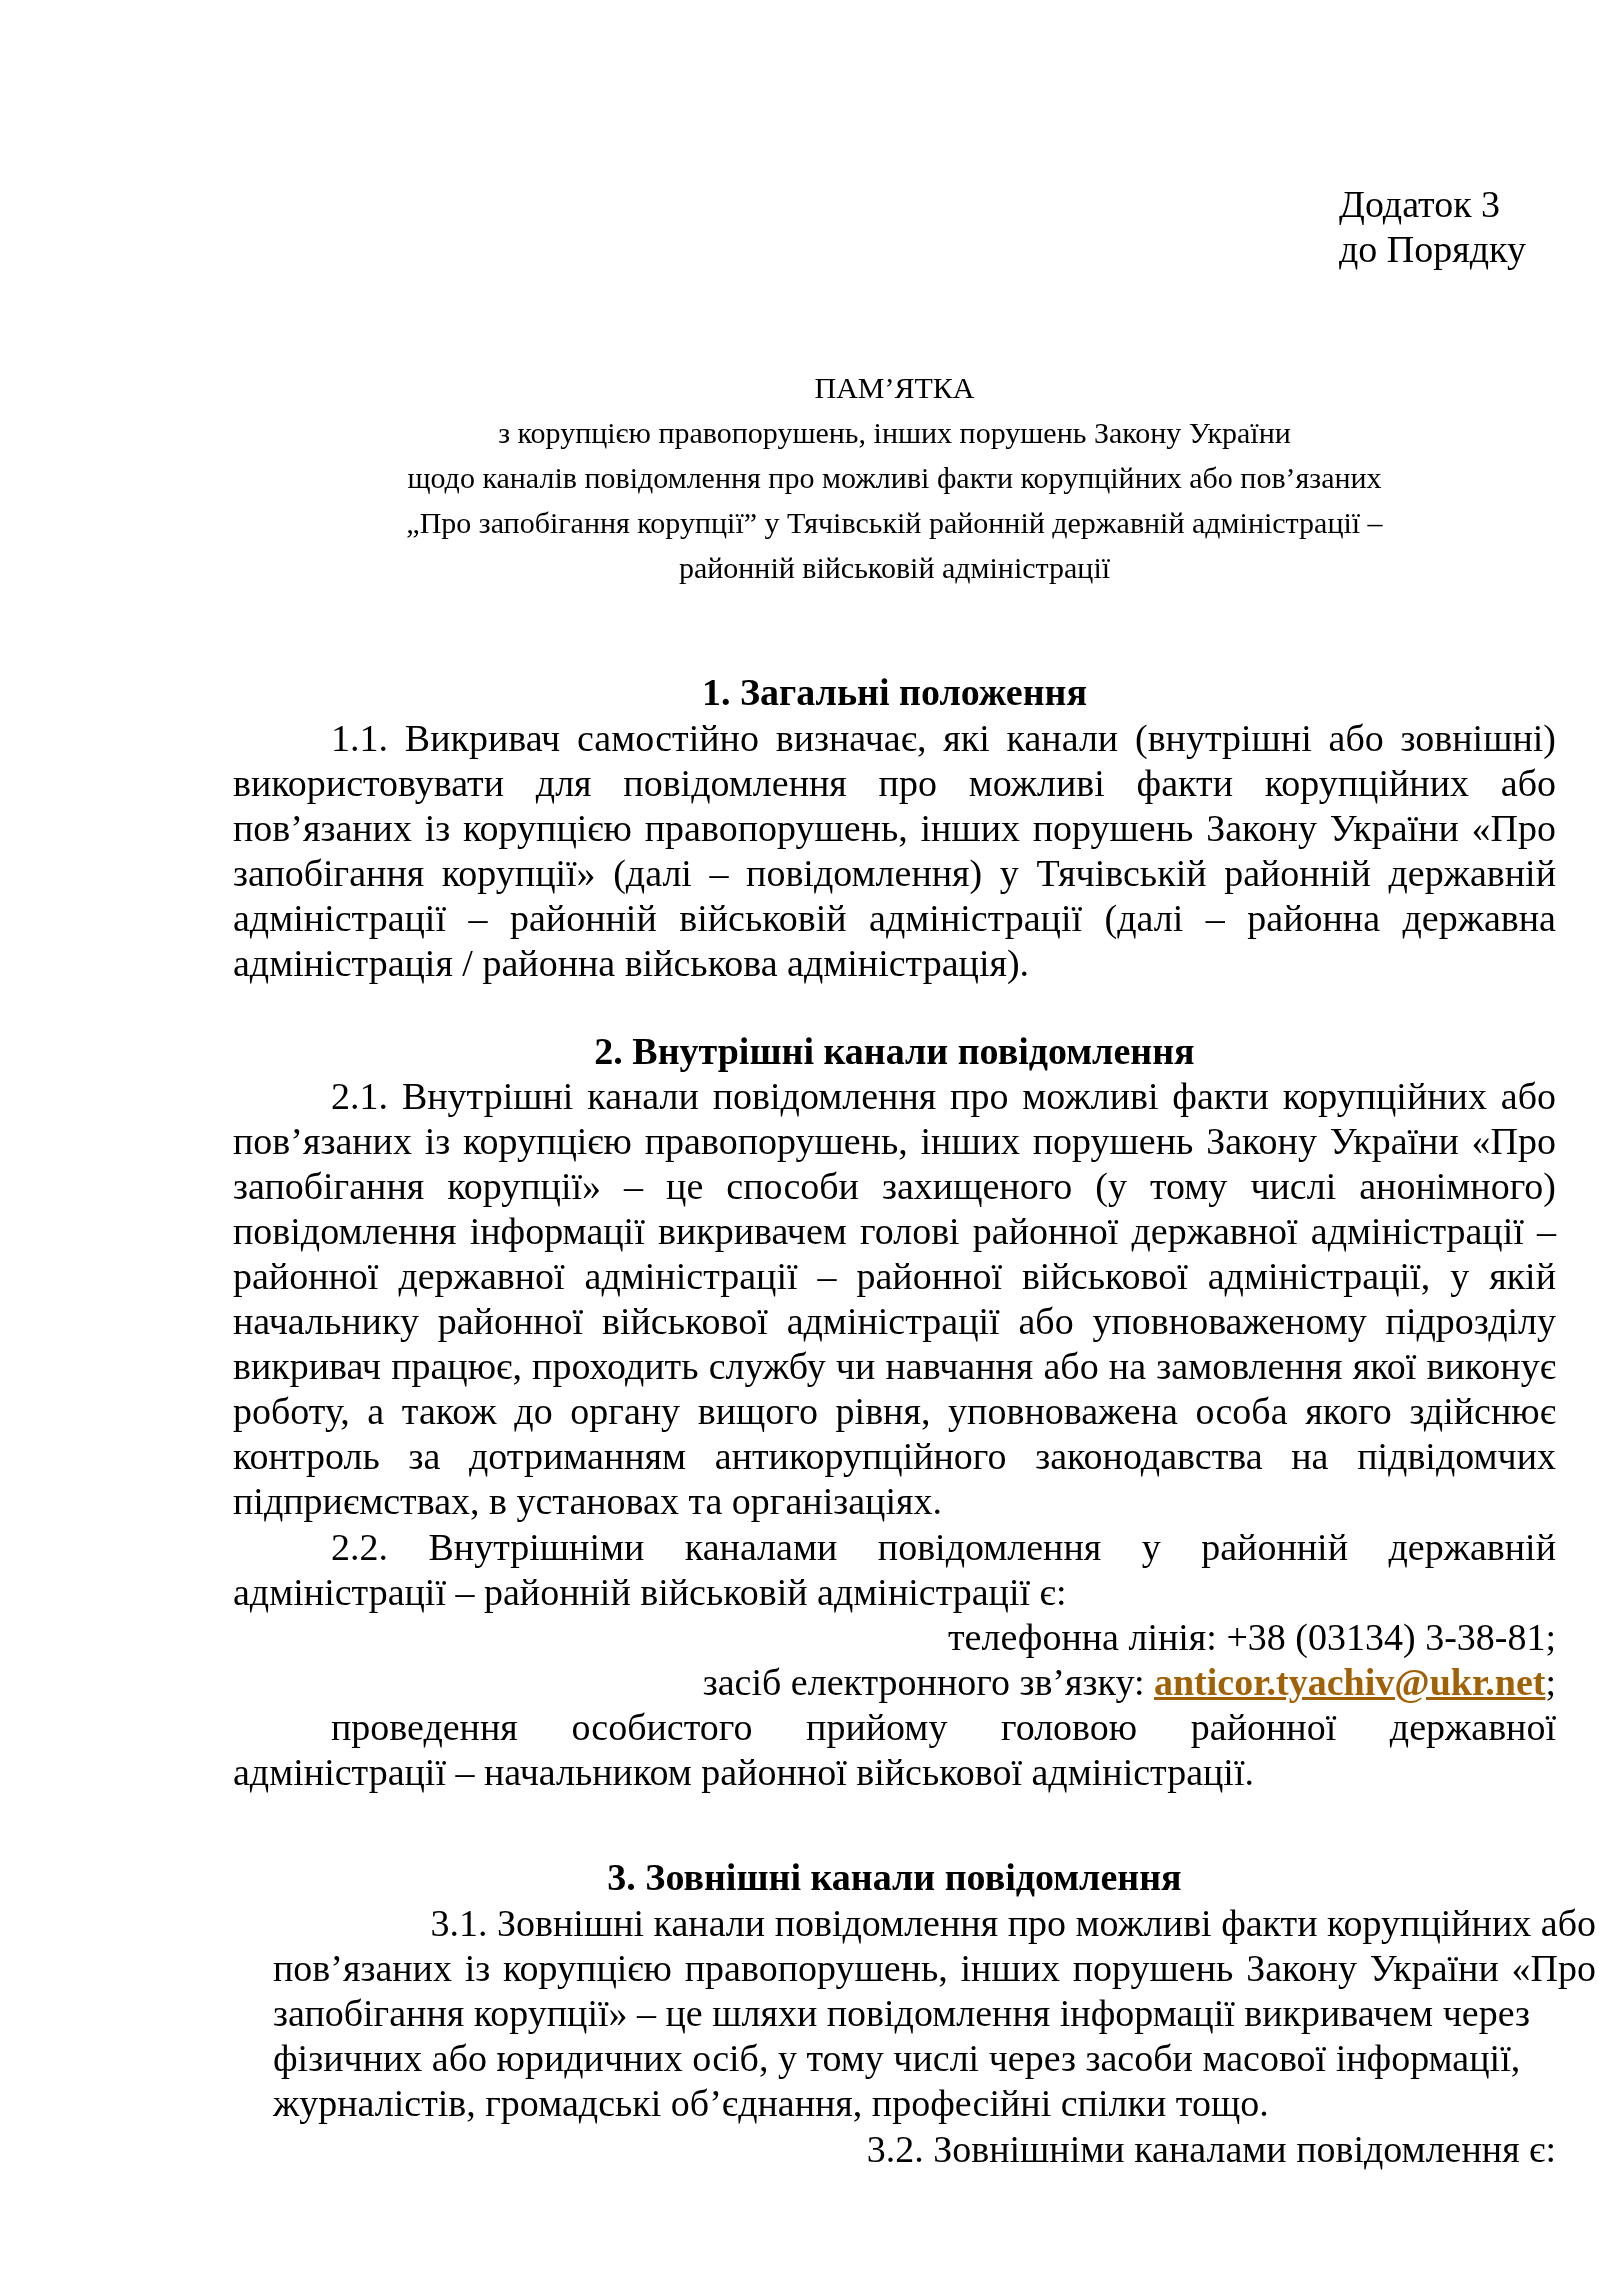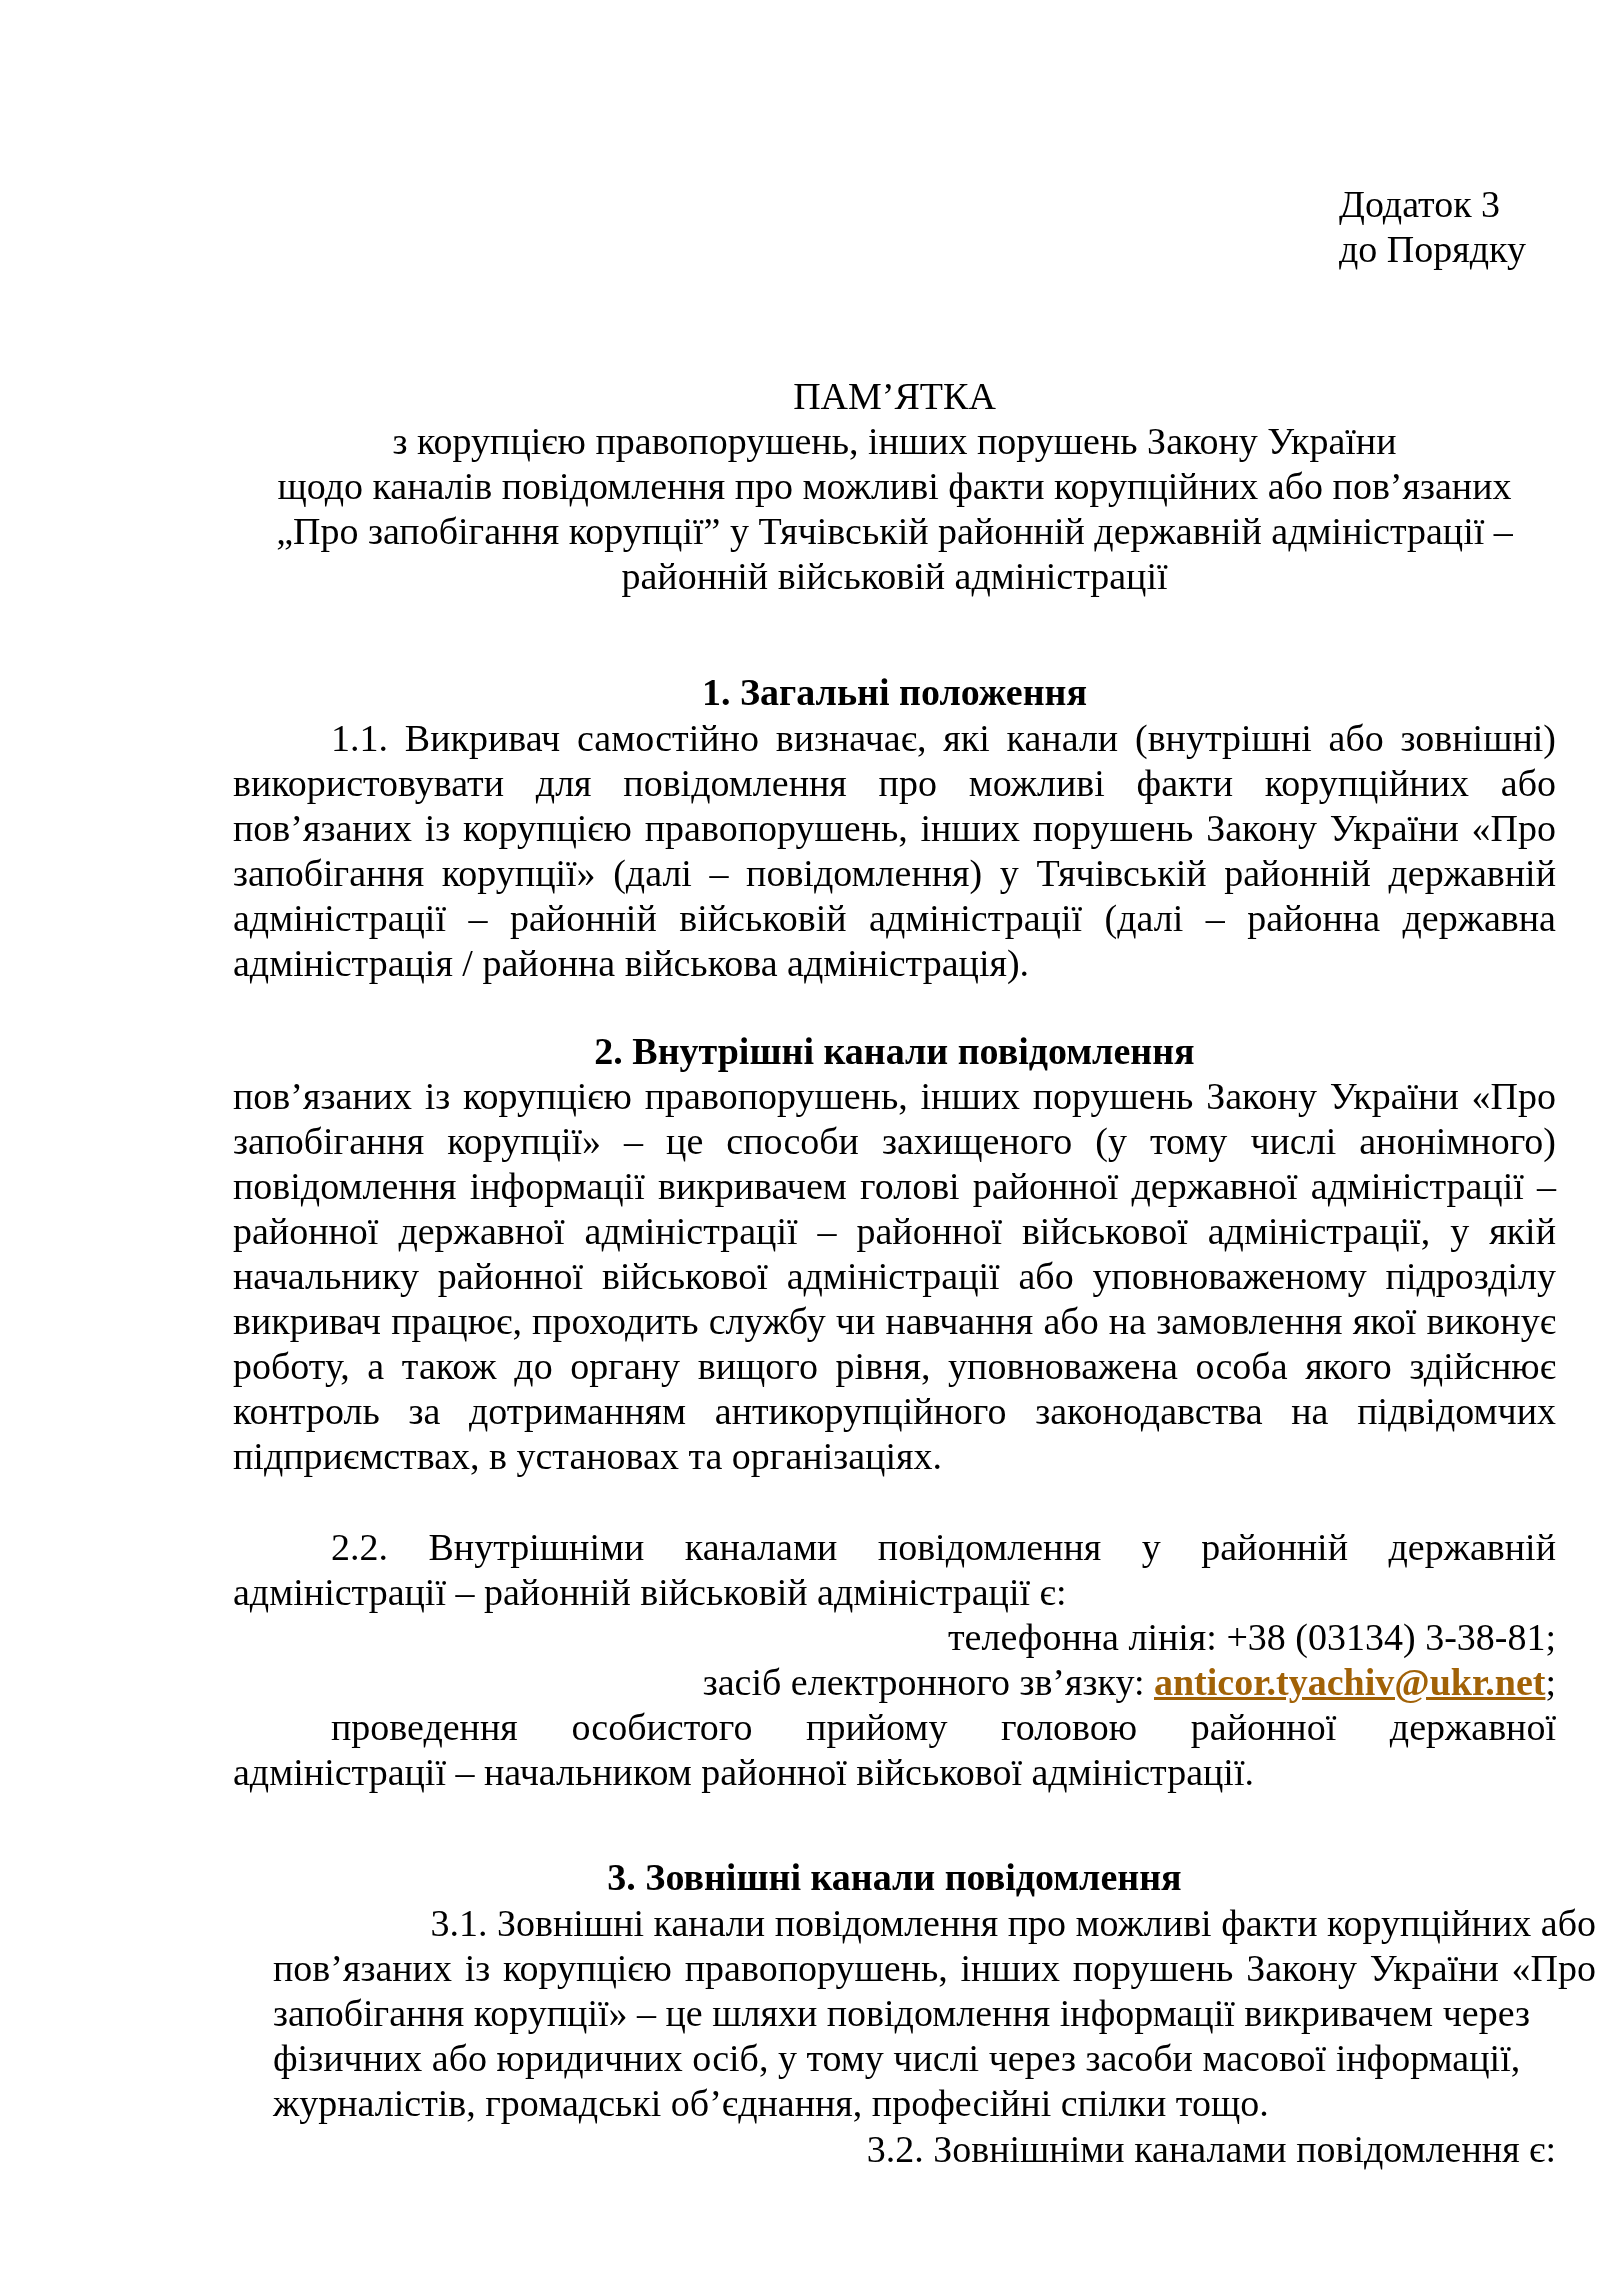--- a/index.html
+++ b/index.html
@@ -1,21 +1,21 @@
 <!DOCTYPE html>
 <html><head>
 <meta charset="utf-8">
 <style>
   html, body { margin: 0; padding: 0; background: #ffffff; }
   body { width: 1621px; height: 2293px; position: relative; overflow: hidden;
          font-family: "Liberation Serif", "DejaVu Serif", serif; color: #000; }
   .page { position: absolute; left: 0; top: 0; width: 1621px; height: 2293px; }
   .annex { position: absolute; left: 1339px; top: 182px; font-size: 38px; line-height: 45px; }
-  .title-block { position: absolute; left: 233px; width: 1323px; top: 374px; text-align: center;
-                 font-size: 38px; line-height: 45px; }
+  .title-block { position: absolute; left: 233px; width: 1323px; top: 365px; text-align: center;
+                 font-size: 30px; line-height: 45px; }
   .section-heading { position: absolute; left: 233px; width: 1323px; text-align: center;
                      font-weight: bold; font-size: 38px; line-height: 45px; }
   .para { position: absolute; left: 233px; width: 1323px; font-size: 38px; line-height: 45px; }
   .line { display: block; white-space: nowrap; height: 45px; }
   .just { text-align: justify; text-align-last: justify; white-space: normal; }
   .indent { padding-left: 98px; text-align: right; }
   .email-link { color: #a16207; text-decoration: underline; font-weight: bold; }
 </style>
 </head>
 <body>
@@ -40,20 +40,21 @@
     <span class="line just indent">1.1. Викривач самостійно визначає, які канали (внутрішні або зовнішні)</span>
     <span class="line just">використовувати для повідомлення про можливі факти корупційних або</span>
     <span class="line just">пов’язаних із корупцією правопорушень, інших порушень Закону України «Про</span>
     <span class="line just">запобігання корупції» (далі – повідомлення) у Тячівській районній державній</span>
     <span class="line just">адміністрації – районній військовій адміністрації (далі – районна державна</span>
     <span class="line">адміністрація / районна військова адміністрація).</span>
   </div>
 
   <div class="section-heading" style="top:1029px;">2. Внутрішні канали повідомлення</div>
   <div class="para" style="top:1074px;">
+    <span class="line just indent">2.1. Внутрішні канали повідомлення про можливі факти корупційних або</span>
     <span class="line just">пов’язаних із корупцією правопорушень, інших порушень Закону України «Про</span>
     <span class="line just">запобігання корупції» – це способи захищеного (у тому числі анонімного)</span>
     <span class="line just">повідомлення інформації викривачем голові районної державної адміністрації –</span>
     <span class="line just">районної державної адміністрації – районної військової адміністрації, у якій</span>
     <span class="line just">начальнику районної військової адміністрації або уповноваженому підрозділу</span>
     <span class="line just">викривач працює, проходить службу чи навчання або на замовлення якої виконує</span>
     <span class="line just">роботу, а також до органу вищого рівня, уповноважена особа якого здійснює</span>
     <span class="line just">контроль за дотриманням антикорупційного законодавства на підвідомчих</span>
     <span class="line">підприємствах, в установах та організаціях.</span>
   </div>

